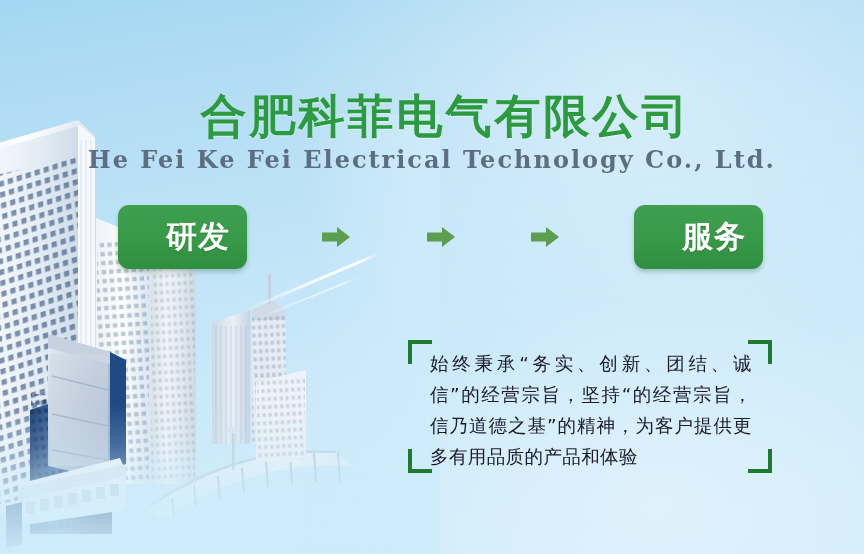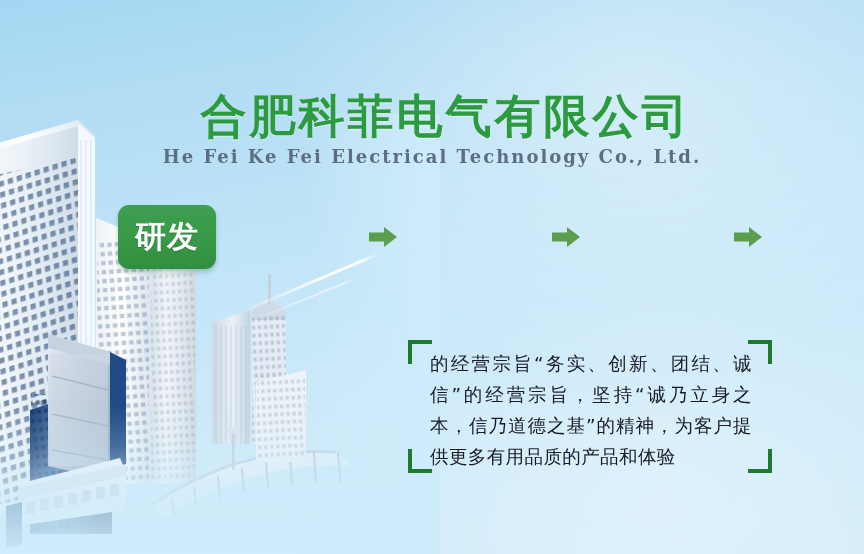--- a/index.html
+++ b/index.html
@@ -100,21 +100,21 @@
     white-space: nowrap;
     padding-left: 27px;
   }
   .title-en {
     position: absolute;
     left: 0; right: 0;
     top: 148px;
     text-align: center;
     color: #5d6e80;
     font-family: "DejaVu Serif", "Liberation Serif", serif;
-    font-size: 18px;
+    font-size: 24px;
     font-weight: bold;
     letter-spacing: 2.0px;
     line-height: 1;
     white-space: nowrap;
   }
 
   
   .process {
     position: absolute;
     left: 118px;
@@ -133,20 +133,21 @@
     box-shadow: 0 3px 4px rgba(40,90,50,0.28);
     display: flex;
     align-items: center;
     justify-content: center;
     color: #ffffff;
     font-size: 31px;
     font-weight: bold;
     letter-spacing: 1px;
     text-shadow: 0 1px 1px rgba(0,0,0,0.18);
     flex: none;
+    padding-left: 31px;
   }
   .arrow {
     width: 30px;
     height: 22px;
     flex: none;
     position: relative;
   }
   .arrow svg { display: block; }
 
   
@@ -385,24 +386,27 @@
       </svg>
     </div>
 
 
     <div class="arrow">
       <svg width="30" height="22" viewBox="0 0 30 22" xmlns="http://www.w3.org/2000/svg">
         <polygon points="1,6.5 16,6.5 16,1 29,11 16,21 16,15.5 1,15.5" fill="#5b9e4e"></polygon>
       </svg>
     </div>
 
+    <div class="chip">
+      <span>服务</span>
+    </div>
 
   </div>
 
   <div class="quote">
     <span class="corner tl"></span>
     <span class="corner tr"></span>
     <span class="corner bl"></span>
     <span class="corner br"></span>
-    <div class="quote-text">的经营宗旨“务实、创新、团结、诚信”的经营宗旨，坚持“诚乃立身之本，信乃道德之基”的精神，为客户提供更多有用品质的产品和体验</div>
+    <div class="quote-text">始终秉承“务实、创新、团结、诚信”的经营宗旨，坚持“的经营宗旨，信乃道德之基”的精神，为客户提供更多有用品质的产品和体验</div>
   </div>
 
 </div>
 
 </body></html>

